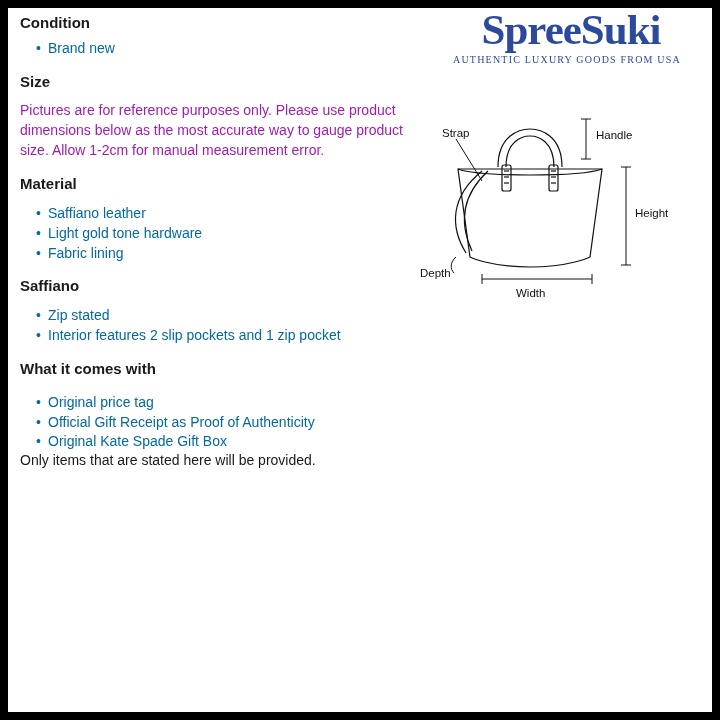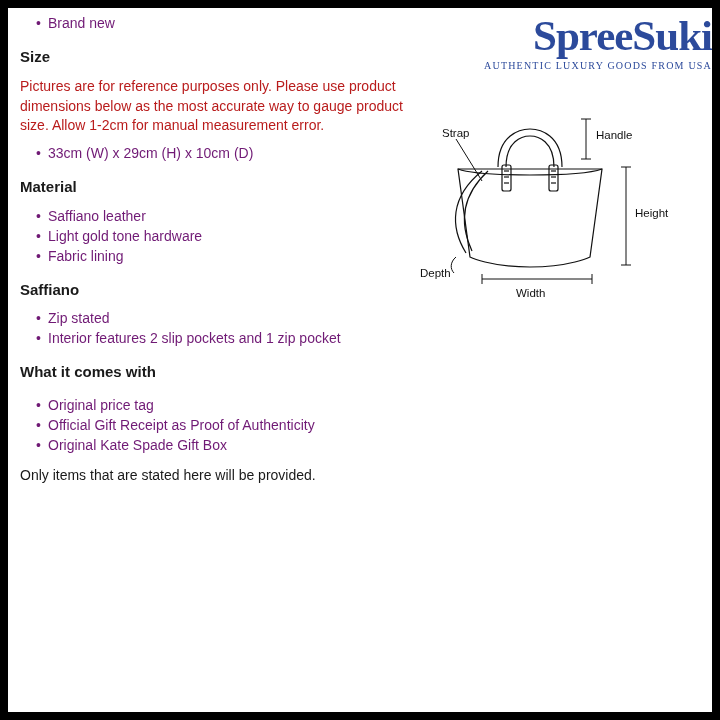--- a/index.html
+++ b/index.html
@@ -37,47 +37,47 @@
   .block {
     margin-bottom: 14px;
   }
   ul.bullets {
     list-style: none;
     margin: 0;
     padding: 0 0 0 16px;
   }
   ul.bullets li {
     font-size: 14px;
-    color: #701a75;
+    color: #0369a1;
     line-height: 1.42;
     position: relative;
     padding-left: 12px;
   }
   ul.bullets li::before {
     content: "•";
     position: absolute;
     left: 0;
     top: 0;
   }
   p.para {
     font-size: 14px;
-    color: #b91c1c;
+    color: #a21caf;
     line-height: 1.42;
     margin: 0 0 8px 0;
   }
   .spacer-sm { height: 8px; }
   .spacer-xs { height: 4px; }
 
   
   .logo-wrap {
     position: absolute;
     right: 0px;
-    top: 6px;
+    top: 0;
     width: 290px;
-    text-align: right;
+    text-align: center;
   }
   .logo-main {
     font-family: "Liberation Serif", serif;
     font-size: 43px;
     font-weight: bold;
     color: #2c4a9b;
     letter-spacing: -1px;
     line-height: 1;
     white-space: nowrap;
     margin-left: 8px;
@@ -96,21 +96,20 @@
     left: 412px;
     top: 99px;
     width: 290px;
     height: 195px;
   }
   .diagram svg { display: block; }
 
   .footer-note {
     font-size: 14px;
     color: #1a1a1a;
-    margin-top: 12px;
   }
 </style>
 </head>
 <body>
 
 <div id="page">
 
   <div class="logo-wrap">
     <div class="logo-main">SpreeSuki</div>
     <div class="logo-sub">AUTHENTIC  LUXURY  GOODS  FROM  USA</div>
@@ -165,32 +164,30 @@
         <text x="215" y="110">Height</text>
         <text x="0" y="170">Depth</text>
         <text x="96" y="190">Width</text>
       </g>
     </svg>
   </div>
 
   <div class="content">
 
     <div class="block">
+      <h2 class="section">Condition</h2>
       <ul class="bullets">
         <li>Brand new</li>
       </ul>
     </div>
 
     <div class="block">
       <h2 class="section">Size</h2>
       <div class="spacer-xs"></div>
       <p class="para">Pictures are for reference purposes only. Please use product dimensions below as the most accurate way to gauge product size. Allow 1-2cm for manual measurement error.</p>
-      <ul class="bullets">
-        <li>33cm (W) x 29cm (H) x 10cm (D)</li>
-      </ul>
     </div>
 
     <div class="block">
       <h2 class="section">Material</h2>
       <div class="spacer-xs"></div>
       <ul class="bullets">
         <li>Saffiano leather</li>
         <li>Light gold tone hardware</li>
         <li>Fabric lining</li>
       </ul>

